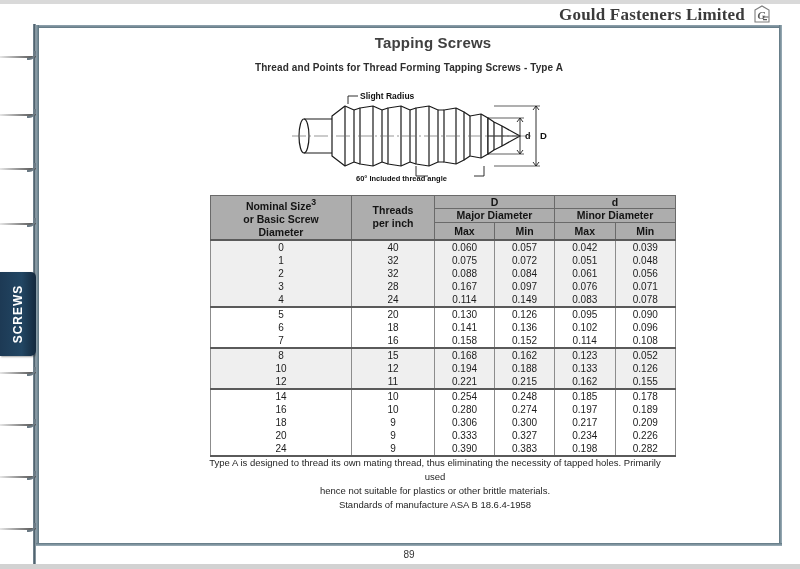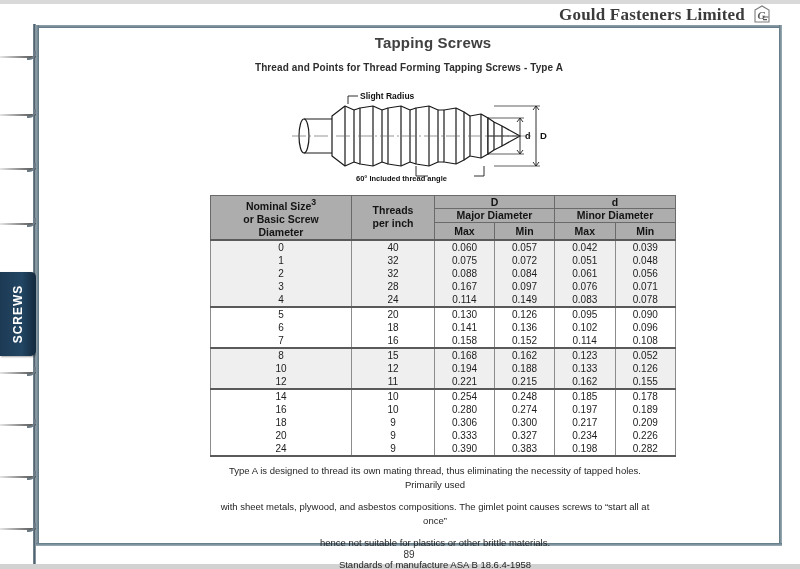--- a/index.html
+++ b/index.html
@@ -214,21 +214,21 @@
   
   #notes {
     position: absolute;
     left: 166px; top: 452px;
     width: 466px;
     text-align: center;
     font-size: 9.5px;
     line-height: 14px;
     color: #1f1f1f;
   }
-  #notes p { margin: 8px; }
+  #notes p { margin: 0; }
 
   
   #page-footer {
     position: absolute;
     left: 0; top: 540px;
     width: 746px;
     text-align: center;
   }
   #page-number {
     font-size: 10px;
@@ -492,21 +492,20 @@
               <td class="last-row-cell">0.383</td>
               <td class="last-row-cell">0.198</td>
               <td class="last-row-cell">0.282</td>
             </tr>
           </tbody>
         </table>
     </div>
 
     <div id="notes">
       <p>Type A is designed to thread its own mating thread, thus eliminating the necessity of tapped holes. Primarily used</p>
-      <p>with sheet metals, plywood, and asbestos compositions. The gimlet point causes screws to “start all at once”</p>
       <p>hence not suitable for plastics or other brittle materials.</p>
       <p>Standards of manufacture ASA B 18.6.4-1958</p>
     </div>
 
     <div id="page-footer">
       <span id="page-number">89</span>
     </div>
 
   </div>
 </div>

